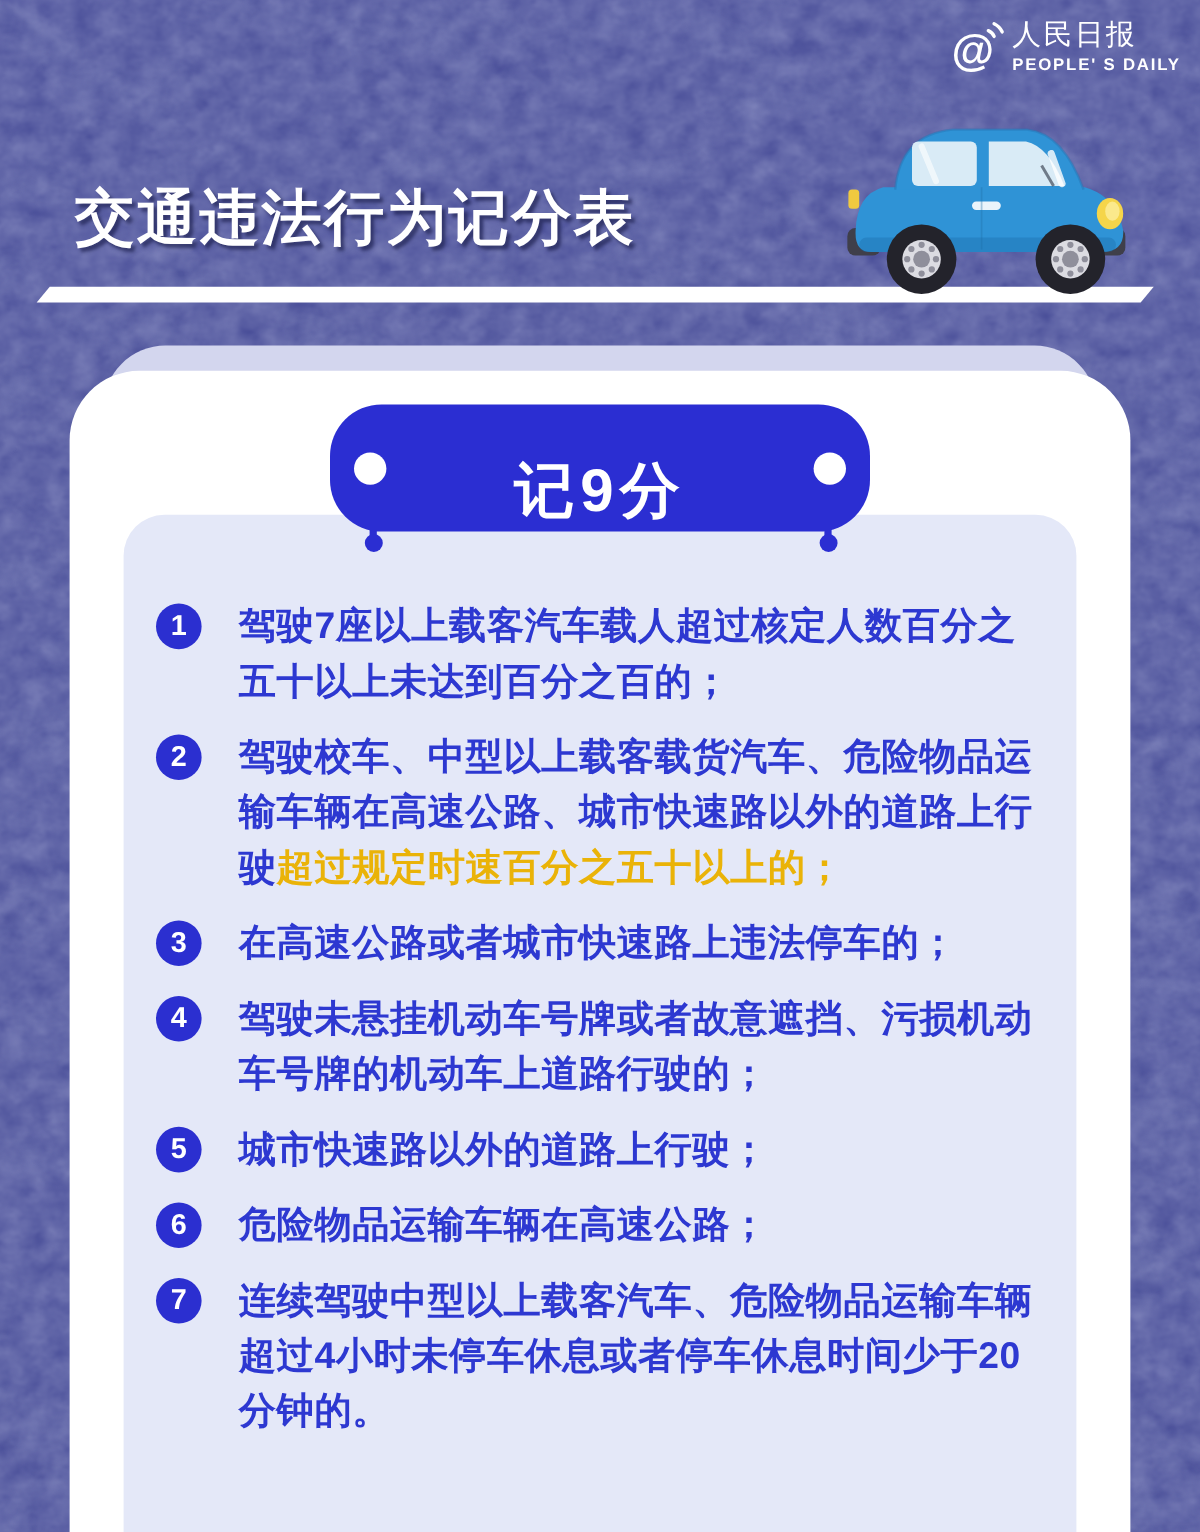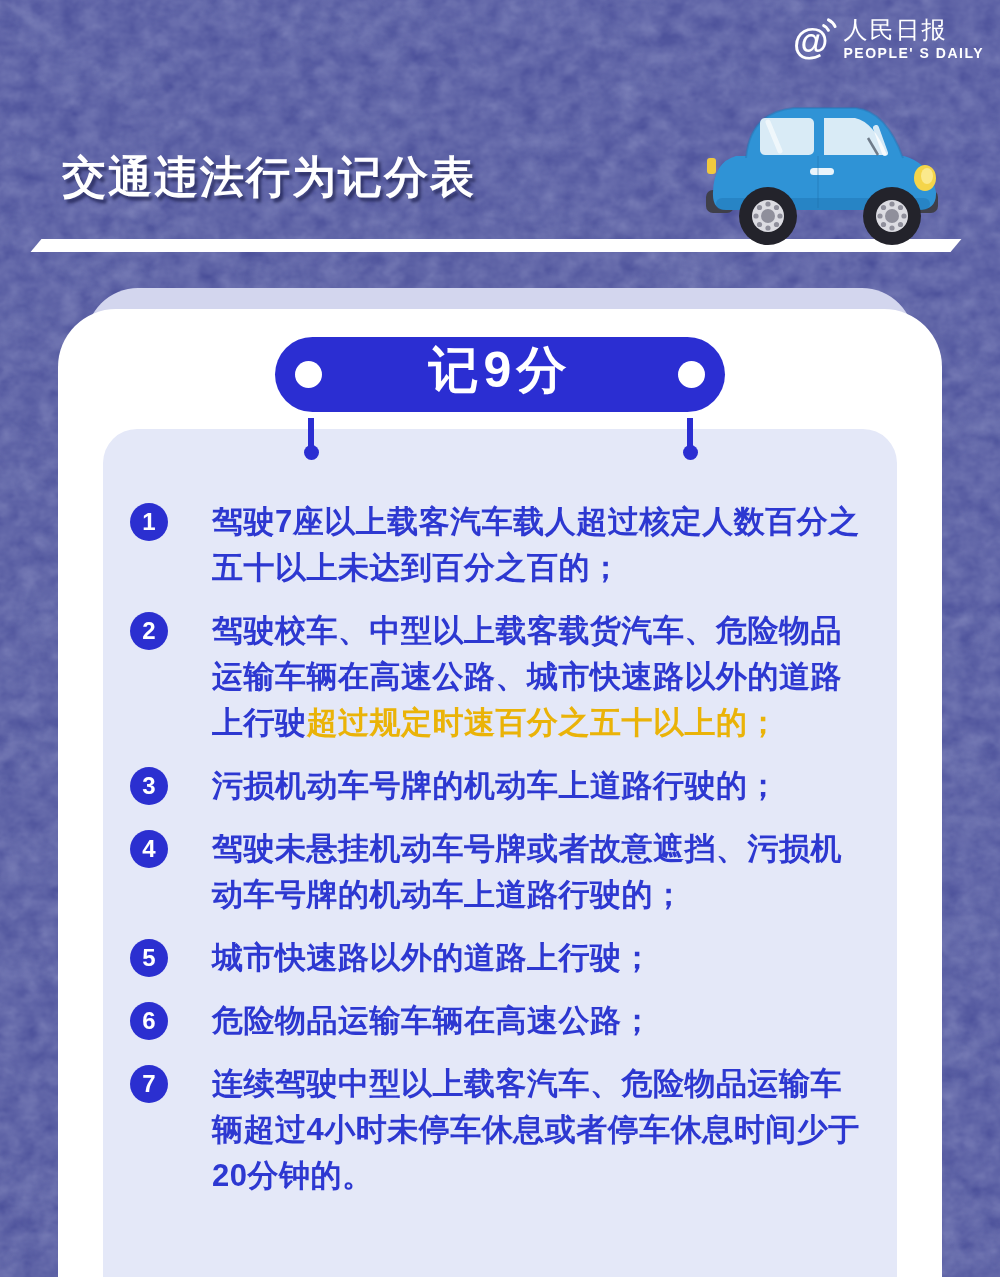--- a/index.html
+++ b/index.html
@@ -18,21 +18,21 @@
   }
   .logo-icon{ width:46px; height:46px; }
   .logo-cn{ font-size:24px; font-weight:400; letter-spacing:2px; line-height:1; }
   .logo-en{ font-size:14px; font-weight:700; letter-spacing:1.5px; margin-top:3px; }
 
   .title{
     position:absolute; left:62px; z-index:4; color:#ffffff; font-weight:900;
     text-shadow:3px 4px 3px rgba(24,27,74,.65); letter-spacing:2px; white-space:nowrap;
   }
   .title-1{ top:60px;  font-size:62px; }
-  .title-2{ top:148px; font-size:44px; }
+  .title-2{ top:148px; font-size:50px; }
 
   .road-strip{
     position:absolute; left:36px; top:239px; width:920px; height:13px;
     background:#ffffff; transform:skewX(-40deg); z-index:2;
   }
   .car{ position:absolute; left:706px; top:98px; z-index:3; }
 
   
   .back-card{
     position:absolute; left:86px; top:288px; width:828px; height:420px;
@@ -42,23 +42,23 @@
     position:absolute; left:58px; top:309px; width:884px; height:968px;
     background:#ffffff; border-radius:58px 58px 0 0; z-index:2;
   }
   .panel{
     position:absolute; left:103px; top:429px; width:794px; height:848px;
     background:#e4e8f8; border-radius:34px 34px 0 0; z-index:3;
   }
 
   
   .banner{
-    position:absolute; left:275px; top:337px; width:450px; height:75px;
+    position:absolute; left:275px; top:337px; width:450px; height:106px;
     background:#2b2ed2; border-radius:43px; z-index:6;
-    display:flex; align-items:flex-start; justify-content:center;
+    display:flex; align-items:flex-end; justify-content:center;
   }
   .banner-label{ color:#fff; font-size:50px; font-weight:900; letter-spacing:5px; }
   .banner-dot{
     position:absolute; top:50%; width:27px; height:27px; margin-top:-13.5px;
     background:#fff; border-radius:50%;
   }
   .banner-dot.left{ left:20px; } .banner-dot.right{ right:20px; }
   .pin{ position:absolute; z-index:5; width:6px; background:#2b2ed2; top:418px; height:32px; }
   .pin.left{ left:308px; } .pin.right{ left:687px; }
   .pin::after{
@@ -71,21 +71,21 @@
     position:absolute; left:103px; top:429px; width:794px; z-index:4;
     padding:70px 30px 0 27px; display:flex; flex-direction:column; gap:17px;
   }
   .row{ display:flex; align-items:flex-start; }
   .badge{
     flex:0 0 38px; width:38px; height:38px; margin-top:4px; border-radius:50%;
     background:#2b2fd0; color:#ffffff; font-size:24px; font-weight:900;
     display:flex; align-items:center; justify-content:center;
   }
   .itext{
-    margin-left:44px; width:676px; color:#2d38d1; font-size:31px;
+    margin-left:31px; width:676px; color:#2d38d1; font-size:31px;
     font-weight:600; line-height:46px; letter-spacing:0.5px;
   }
   .itext b{ font-weight:900; color:#eab308; }
 
   
   .watermark{
     position:absolute; left:50%; top:1222px; transform:translateX(-50%); z-index:5;
     display:flex; align-items:center; gap:8px;
     color:#f0f2fb; text-shadow:0 1px 2px rgba(140,146,180,.55);
     font-size:30px; font-weight:700; letter-spacing:2px; white-space:nowrap;
@@ -195,21 +195,21 @@
       <p class="itext"><span>驾驶7座以上载客汽车载人超过核定人数百分之五十以上未达到百分之百的；</span><b></b></p>
     </div>
 
     <div class="row">
       <div class="badge">2</div>
       <p class="itext"><span>驾驶校车、中型以上载客载货汽车、危险物品运输车辆在高速公路、城市快速路以外的道路上行驶</span><b>超过规定时速百分之五十以上的；</b></p>
     </div>
 
     <div class="row">
       <div class="badge">3</div>
-      <p class="itext"><span>污损机动车号牌的机动车上道路行驶的；</span><b></b></p>
+      <p class="itext"><span>在高速公路或者城市快速路上违法停车的；</span><b></b></p>
     </div>
 
     <div class="row">
       <div class="badge">4</div>
       <p class="itext"><span>驾驶未悬挂机动车号牌或者故意遮挡、污损机动车号牌的机动车上道路行驶的；</span><b></b></p>
     </div>
 
     <div class="row">
       <div class="badge">5</div>
       <p class="itext"><span>城市快速路以外的道路上行驶；</span><b></b></p>

